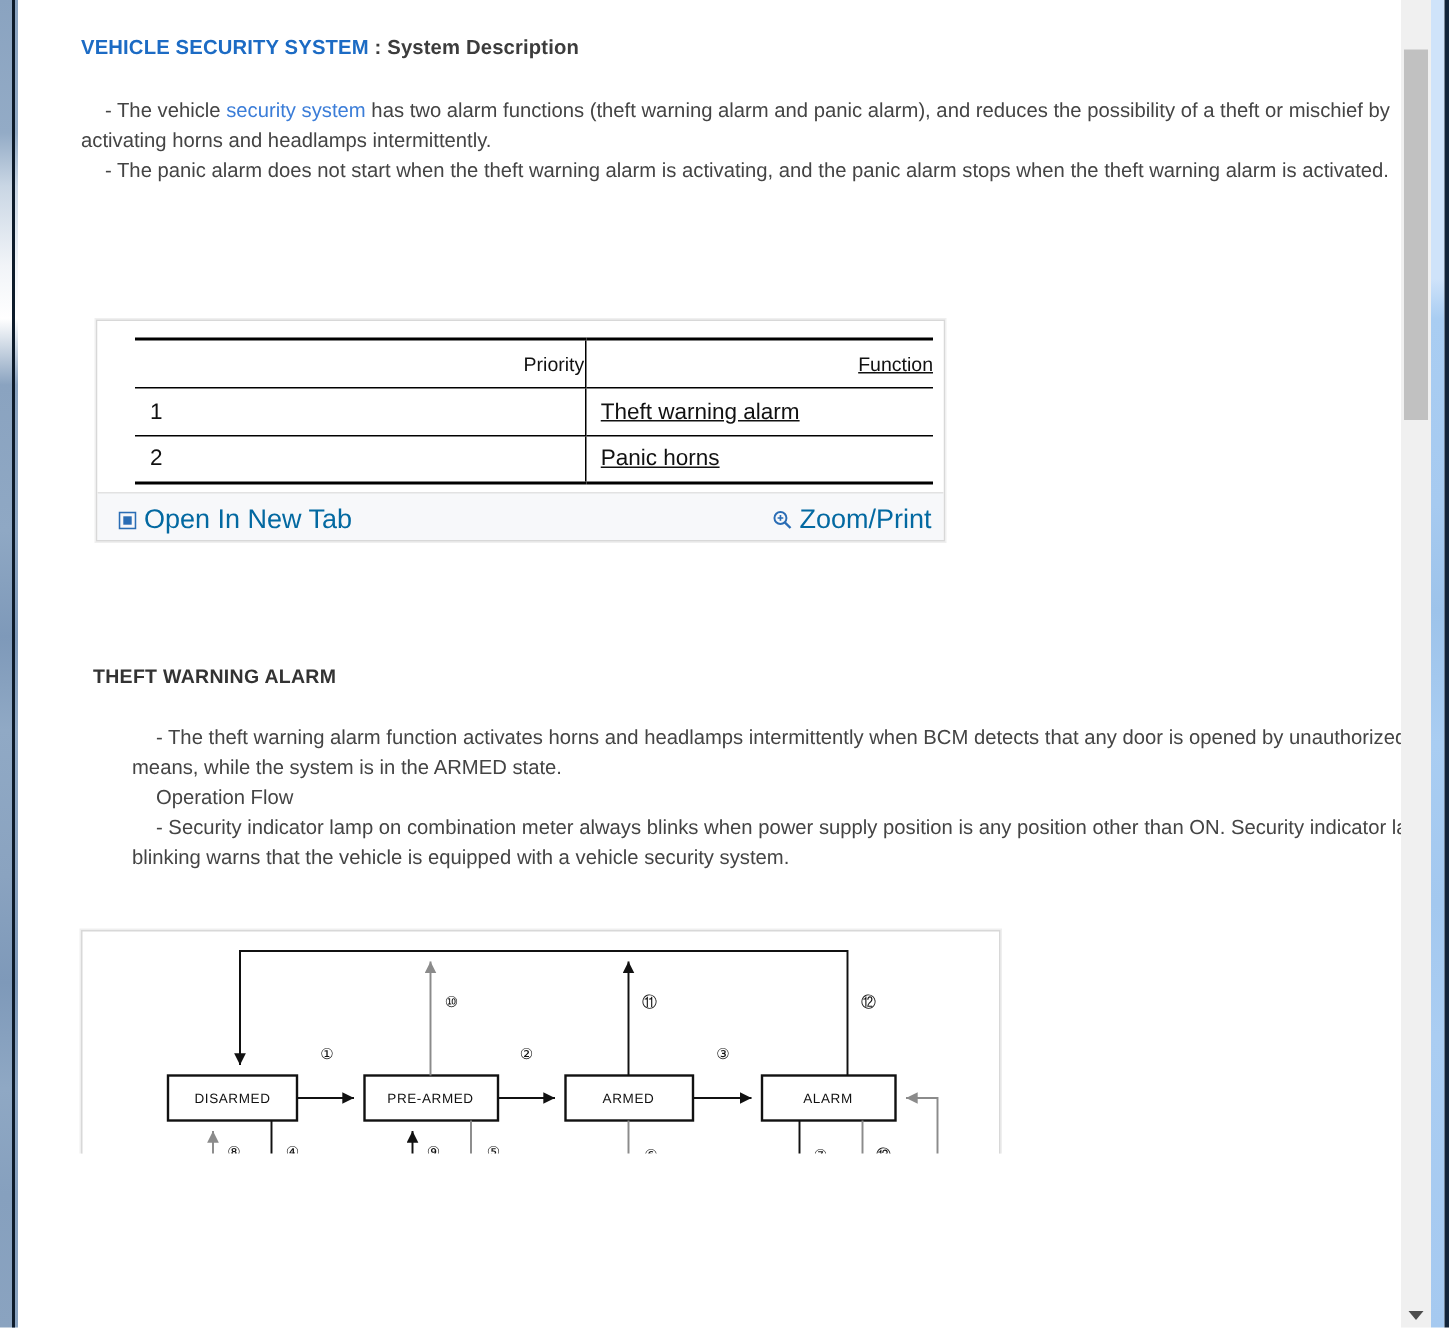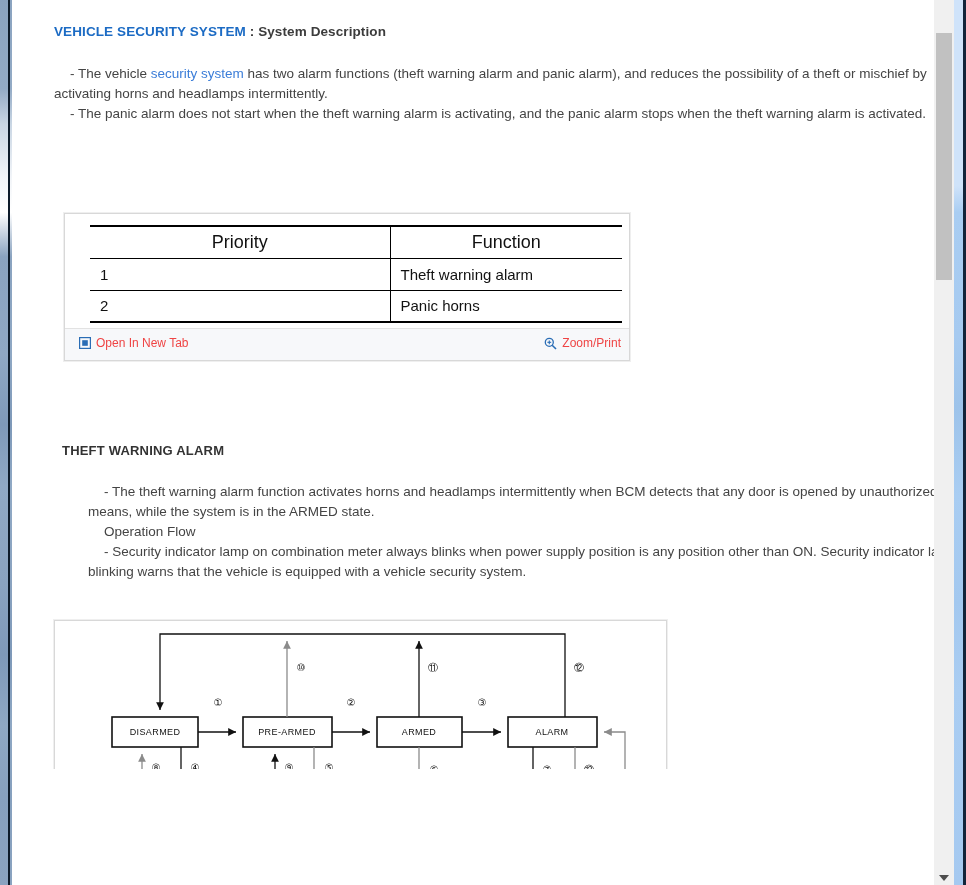--- a/index.html
+++ b/index.html
@@ -89,35 +89,35 @@
   #fig-table-inner {
     position: absolute; left: 0; top: 0; right: 0; height: 115px;
     background: #fff; overflow: hidden;
   }
   table.doc-table {
     position: absolute; left: 25px; top: 11px;
     width: 532px; border-collapse: collapse;
     font-family: "Liberation Sans", sans-serif;
   }
   table.doc-table td { padding: 0; height: 32px; vertical-align: middle; color: #111; font-size: 15px; }
-  table.doc-table tr.head td { text-align: center; font-size: 18px; }
+  table.doc-table tr.head td { text-align: right; font-size: 13px; }
   table.doc-table td.lcell { padding-left: 10px; }
   table.doc-table td.rcell { padding-left: 10px; }
   .tbl-top   { border-top: 2.5px solid #000; }
   .tbl-mid   { border-top: 1.5px solid #000; }
   .tbl-bot   { border-bottom: 2.5px solid #000; }
-  .tbl-vline { border-left: 1.5px solid #000; }
+  .tbl-vline { border-left: 1.5px solid #000; text-decoration: underline; }
 
   #fig-table-toolbar {
     position: absolute; left: 0; bottom: 0; width: 100%; height: 32px;
     background: #f7f8fa; border-top: 1px solid #e2e2e2;
   }
   .tool-link {
     position: absolute; top: 7px;
-    font-size: 12px; color: #ef4444; text-decoration: none;
+    font-size: 18px; color: #0369a1; text-decoration: none;
     display: flex; align-items: center; gap: 5px; cursor: pointer;
   }
   #open-new-tab-link { left: 14px; }
   #zoom-print-link  { right: 8px; }
 
   
   #fig-diagram-card {
     position: absolute; left: 42px; top: 620px;
     width: 613px; height: 300px;
     background: #ffffff;

